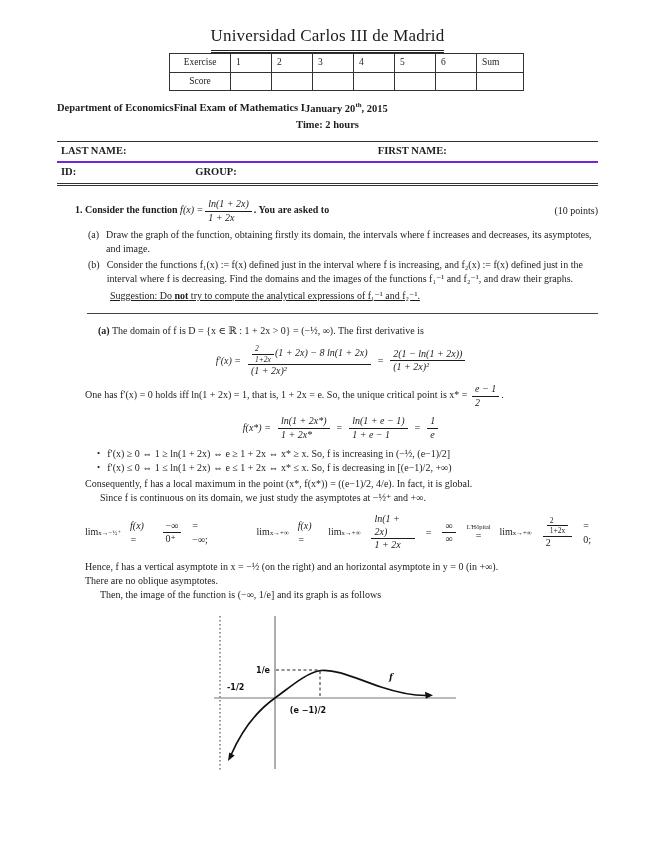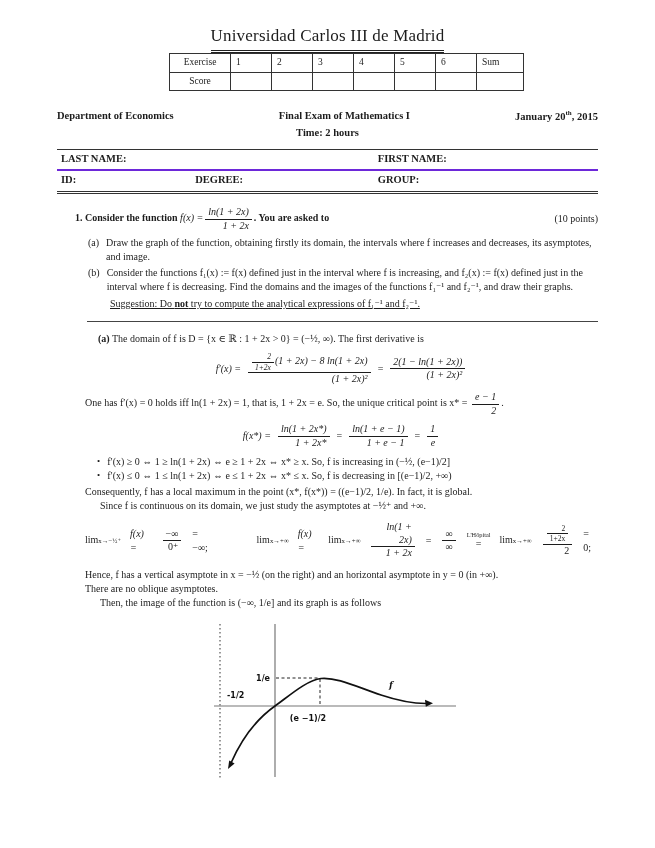--- a/index.html
+++ b/index.html
@@ -8,40 +8,40 @@
     padding:24px 57px 0 57px;
     font-family:"Liberation Serif","DejaVu Serif",serif;
     color:#1c1c1c;font-size:10px;line-height:1.4;
   }
   
   .title-wrap{text-align:center;}
   .title-outer{display:inline-block;border-bottom:1px solid #222;padding-bottom:1.5px;}
   .title-inner{display:inline-block;border-bottom:1px solid #222;padding-bottom:2px;
     font-size:17px;letter-spacing:.2px;}
   
-  table.score{border-collapse:collapse;margin:0 0 18px 112px;}
+  table.score{border-collapse:collapse;margin:0 0 10px 112px;}
   table.score td{border:1px solid #333;font-size:9.5px;padding:2px 5px;height:13px;}
   table.score td.cell-exercise{width:50px;text-align:center;}
   table.score td.cell-num{width:30px;text-align:left;}
   table.score td.cell-sum{width:36px;text-align:left;}
   
-  .meta-row{display:flex;justify-content:space-between;font-weight:bold;font-size:10.5px;}
+  .meta-row{display:flex;justify-content:flex-start;font-weight:bold;font-size:10.5px;}
   .meta-time{text-align:center;font-weight:bold;font-size:10.5px;margin:2px 0 8px 0;}
   sup{font-size:7px;}
   
   .name-table{border-top:1px solid #333;border-bottom:3px double #333;margin-bottom:12px;}
   .name-row{display:grid;grid-template-columns:25% 34% 41%;font-weight:bold;font-size:10.5px;
     padding:2px 0 3px 4px;}
   .name-row.first{border-bottom:2px solid #6d28d9;}
   
   .prob{margin-left:18px;}
   .prob-head{display:flex;justify-content:space-between;align-items:center;margin-bottom:4px;}
   .bold{font-weight:bold;}
   .mi{font-style:italic;}
-  .frac{display:inline-flex;flex-direction:column;vertical-align:middle;text-align:right;margin:0 2px;}
+  .frac{display:inline-flex;flex-direction:column;vertical-align:middle;text-align:left;margin:0 2px;}
   .frac > .num{border-bottom:1px solid #1c1c1c;padding:0 3px;display:block;line-height:1.25;}
   .frac > .den{padding:0 3px;display:block;line-height:1.25;}
   .frac.small{font-size:7.5px;margin:0 1px;}
   .prob-item{display:flex;gap:7px;margin:2px 0 2px 13px;}
   .prob-item .itm-text{flex:1;}
   .suggestion{margin:3px 0 0 35px;text-decoration:underline;}
   .divider{border:none;border-top:1px solid #444;margin:10px 0 10px 30px;}
   
   .sol{margin-left:28px;}
   .sol-a{margin-left:13px;}
@@ -101,21 +101,20 @@
 <div class="meta-time">Time: 2 hours</div>
 
 <div class="name-table">
   <div class="name-row first">
     <span>LAST NAME:</span>
     <span></span>
     <span>FIRST NAME:</span>
   </div>
   <div class="name-row">
     <span>ID:</span>
-    <span>DEGREE:</span>
     <span>GROUP:</span>
   </div>
 </div>
 
 <div class="prob">
   <div class="prob-head">
     <span>
       <span class="bold">1.</span>
       <span class="bold">Consider the function</span>
       <span class="mi">f(x) =</span><span class="frac mi">
@@ -192,21 +191,21 @@
     <div class="bullet">
         <span class="dot">•</span>
         <span>f′(x) ≥ 0 ⇔ 1 ≥ ln(1 + 2x) ⇔ e ≥ 1 + 2x ⇔ x* ≥ x. So, f is increasing in (−½, (e−1)/2]</span>
       </div>
     <div class="bullet">
         <span class="dot">•</span>
         <span>f′(x) ≤ 0 ⇔ 1 ≤ ln(1 + 2x) ⇔ e ≤ 1 + 2x ⇔ x* ≤ x. So, f is decreasing in [(e−1)/2, +∞)</span>
       </div>
   </div>
 
-  <div>Consequently, f has a local maximum in the point (x*, f(x*)) = ((e−1)/2, 1/e). In fact, it is global.</div>
+  <div>Consequently, f has a local maximum in the point (x*, f(x*)) = ((e−1)/2, 4/e). In fact, it is global.</div>
   <div class="indent">Since f is continuous on its domain, we just study the asymptotes at −½⁺ and +∞.</div>
 
   <div class="limits-row">
     <span class="lim">
         <span>lim</span>
         <span class="lim-sub">x→−½⁺</span>
       </span>
     <span class="mi">f(x) =</span>
     <span class="frac">
         <span class="num">−∞</span>

